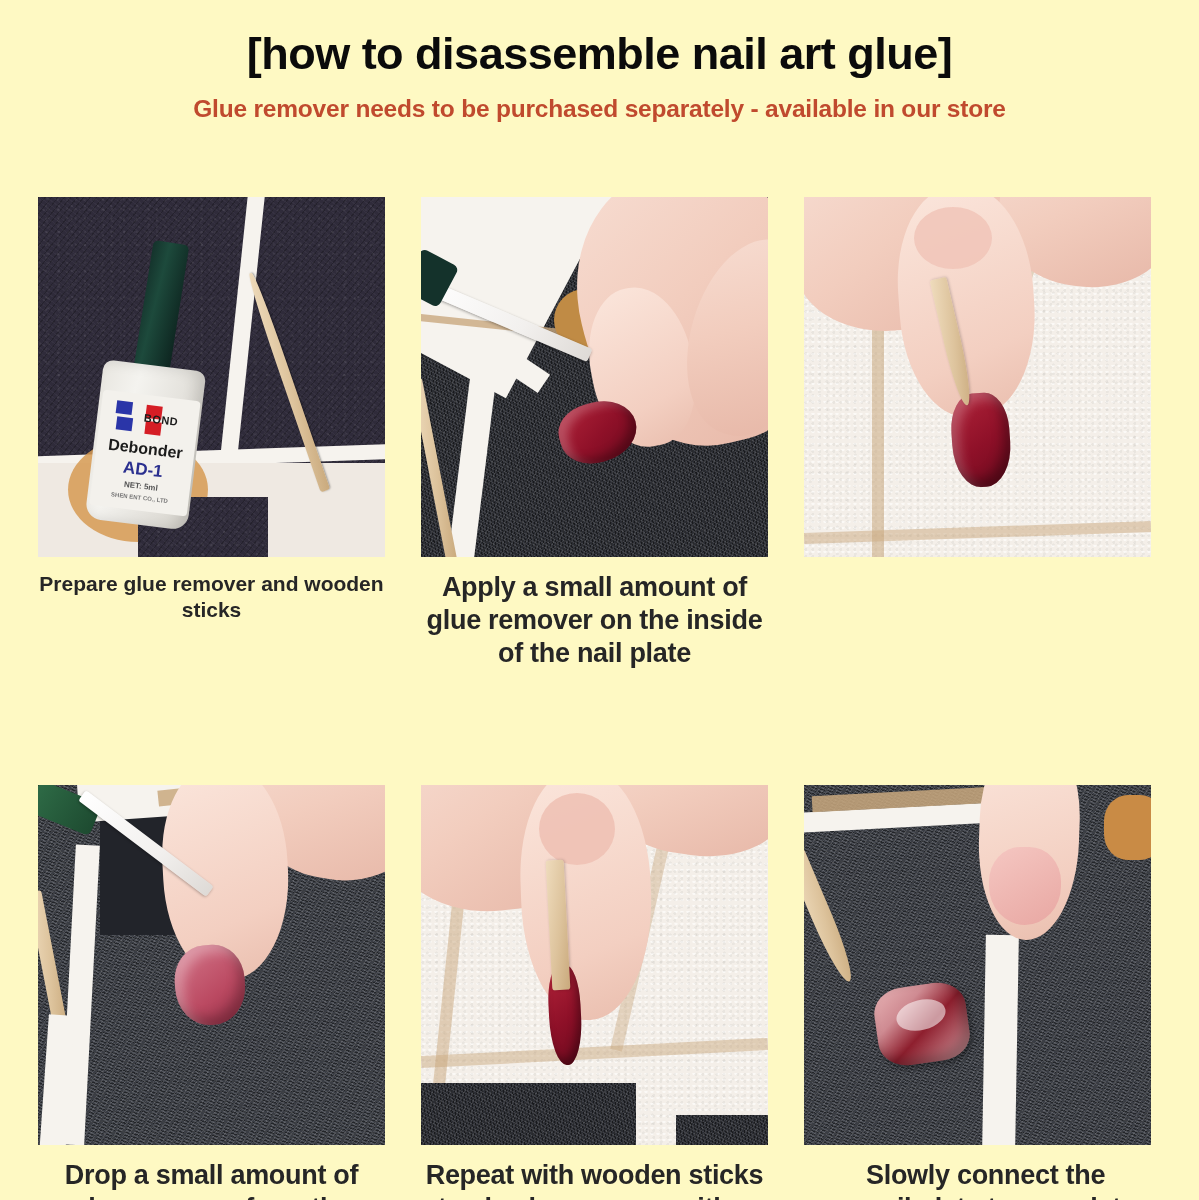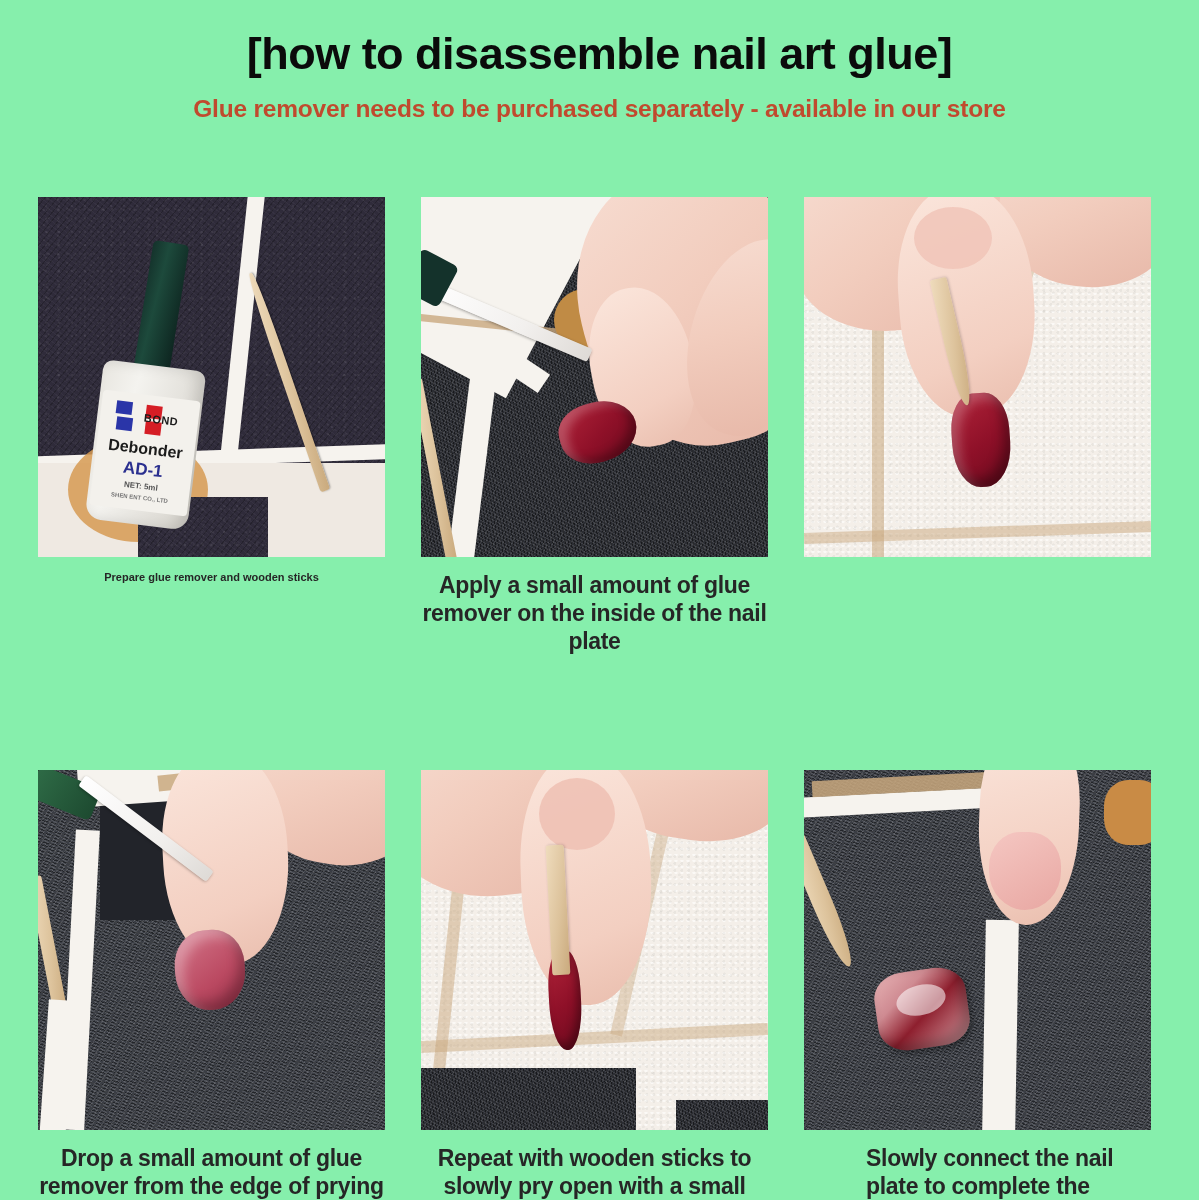--- a/index.html
+++ b/index.html
@@ -7,21 +7,21 @@
     width: 1199px;
     height: 1200px;
     background: #ffffff;
     font-family: "Liberation Sans", sans-serif;
     overflow: hidden;
   }
   .page {
     position: relative;
     width: 1199px;
     height: 1200px;
-    background: #86efac;
+    background: #fef9c3;
   }
 
   
   .header { width: 100%; padding-top: 30px; text-align: center; }
   .main-title {
     font-size: 45px;
     font-weight: 700;
     color: #0b0b0b;
     letter-spacing: -0.5px;
     line-height: 1.05;
@@ -52,28 +52,28 @@
 
   .photo {
     position: relative;
     width: 347px;
     height: 360px;
     overflow: hidden;
     background: #2c2836;
   }
   .cap {
     margin-top: 14px;
-    font-size: 23px;
+    font-size: 27px;
     font-weight: 700;
     color: #262626;
     line-height: 1.22;
     text-align: center;
     letter-spacing: -0.3px;
   }
-  .cap.small { font-size: 11px; letter-spacing: 0px; }
+  .cap.small { font-size: 21px; letter-spacing: 0px; }
   .cap.left { text-align: left; padding-left: 62px; }
 
   
   .layer { position: absolute; inset: 0; }
 
   
   .leather-dark {
     background:
       radial-gradient(circle at 20% 30%, rgba(255,255,255,0.045) 0 1px, transparent 1.4px),
       radial-gradient(circle at 62% 71%, rgba(255,255,255,0.05) 0 1px, transparent 1.4px),

